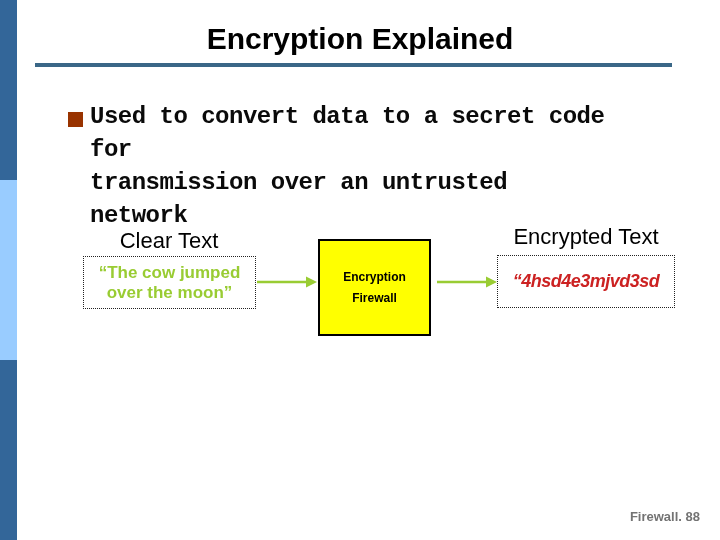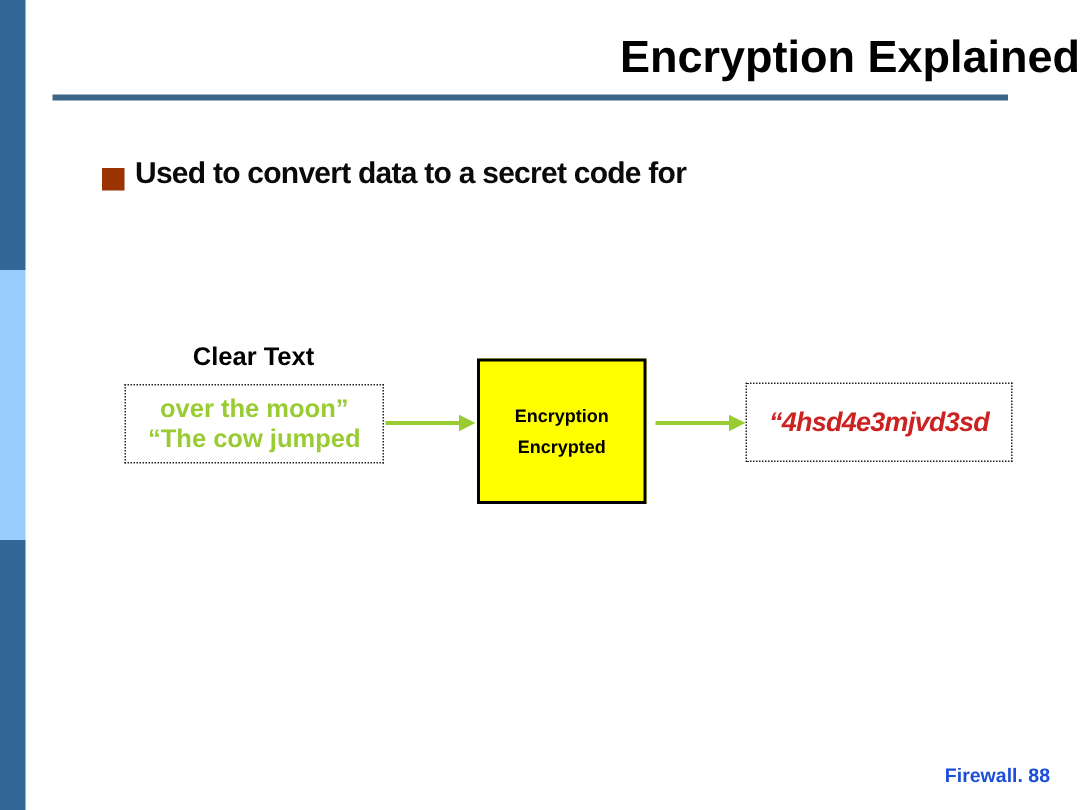--- a/index.html
+++ b/index.html
@@ -12,44 +12,44 @@
   }
   
   .bar-seg{position:absolute;left:0;width:17px;}
   .bar-top{top:0;height:180px;background:#336699;}
   .bar-mid{top:180px;height:180px;background:#99ccff;}
   .bar-bot{top:360px;height:180px;background:#336699;}
 
   
   .title{
     position:absolute;left:0;top:22px;width:720px;
-    text-align:right;
+    text-align:center;
     font-size:30px;font-weight:bold;color:#000000;
     letter-spacing:0px;
   }
   .title-rule{
     position:absolute;left:35px;top:63px;width:637px;height:4px;
     background:#3a6787;
   }
 
   
   .bullet-square{
     position:absolute;left:68px;top:112px;width:15px;height:15px;
     background:#993300;
   }
   .bullet-text{
     position:absolute;left:90px;top:100px;width:520px;
-    font-size:20px;font-weight:bold;color:#0a0a0a;
-    line-height:33px;letter-spacing:-0.5px;
+    font-size:24px;font-weight:bold;color:#0a0a0a;
+    line-height:33px;letter-spacing:-0.5px;font-family:Liberation Mono, monospace;
   }
 
   
   .diag-label{
     position:absolute;
-    font-size:17px;font-weight:bold;color:#000000;
+    font-size:22px;font-weight:normal;color:#000000;
     text-align:center;
   }
   .clear-label{left:83px;top:228px;width:172px;}
   .encrypted-label{left:497px;top:224px;width:178px;}
 
   .dashed-box{
     position:absolute;
     border:1px dotted #222222;
     box-sizing:border-box;
     display:flex;flex-direction:column;justify-content:center;
@@ -77,60 +77,62 @@
     font-size:12px;font-weight:bold;color:#000000;line-height:21px;
   }
 
   .arrow{position:absolute;top:273px;width:62px;height:18px;}
   .arrow1{left:256px;}
   .arrow2{left:436px;}
 
   
   .footer{
     position:absolute;right:20px;top:509px;
-    font-size:13px;font-weight:bold;color:#1d4ed8;
+    font-size:13px;font-weight:bold;color:#737373;
   }
 </style>
 </head>
 <body>
 
 <div class="slide">
 
   <div class="bar-seg bar-top"></div>
   <div class="bar-seg bar-mid"></div>
   <div class="bar-seg bar-bot"></div>
 
   <div class="title">Encryption Explained</div>
   <div class="title-rule"></div>
 
   <div class="bullet-square"></div>
   <div class="bullet-text">
     <div>Used to convert data to a secret code for</div>
+    <div>transmission over an untrusted network</div>
   </div>
 
   <div class="diag-label clear-label">Clear Text</div>
   <div class="dashed-box clear-box">
+    <div>“The cow jumped</div>
     <div>over the moon”</div>
-    <div>“The cow jumped</div>
   </div>
 
   <svg class="arrow arrow1" viewBox="0 0 62 18">
     <line x1="1" y1="9" x2="50" y2="9" stroke="#99cc33" stroke-width="2.6"></line>
     <polygon points="50,3.5 61,9 50,14.5" fill="#99cc33"></polygon>
   </svg>
 
   <div class="algo-box">
     <div>Encryption</div>
-    <div>Encrypted</div>
+    <div>Firewall</div>
   </div>
 
   <svg class="arrow arrow2" viewBox="0 0 62 18">
     <line x1="1" y1="9" x2="50" y2="9" stroke="#99cc33" stroke-width="2.6"></line>
     <polygon points="50,3.5 61,9 50,14.5" fill="#99cc33"></polygon>
   </svg>
 
+  <div class="diag-label encrypted-label">Encrypted Text</div>
   <div class="dashed-box encrypted-box">
     <div>“4hsd4e3mjvd3sd</div>
   </div>
 
   <div class="footer">Firewall. 88</div>
 
 </div>
 
 </body></html>

